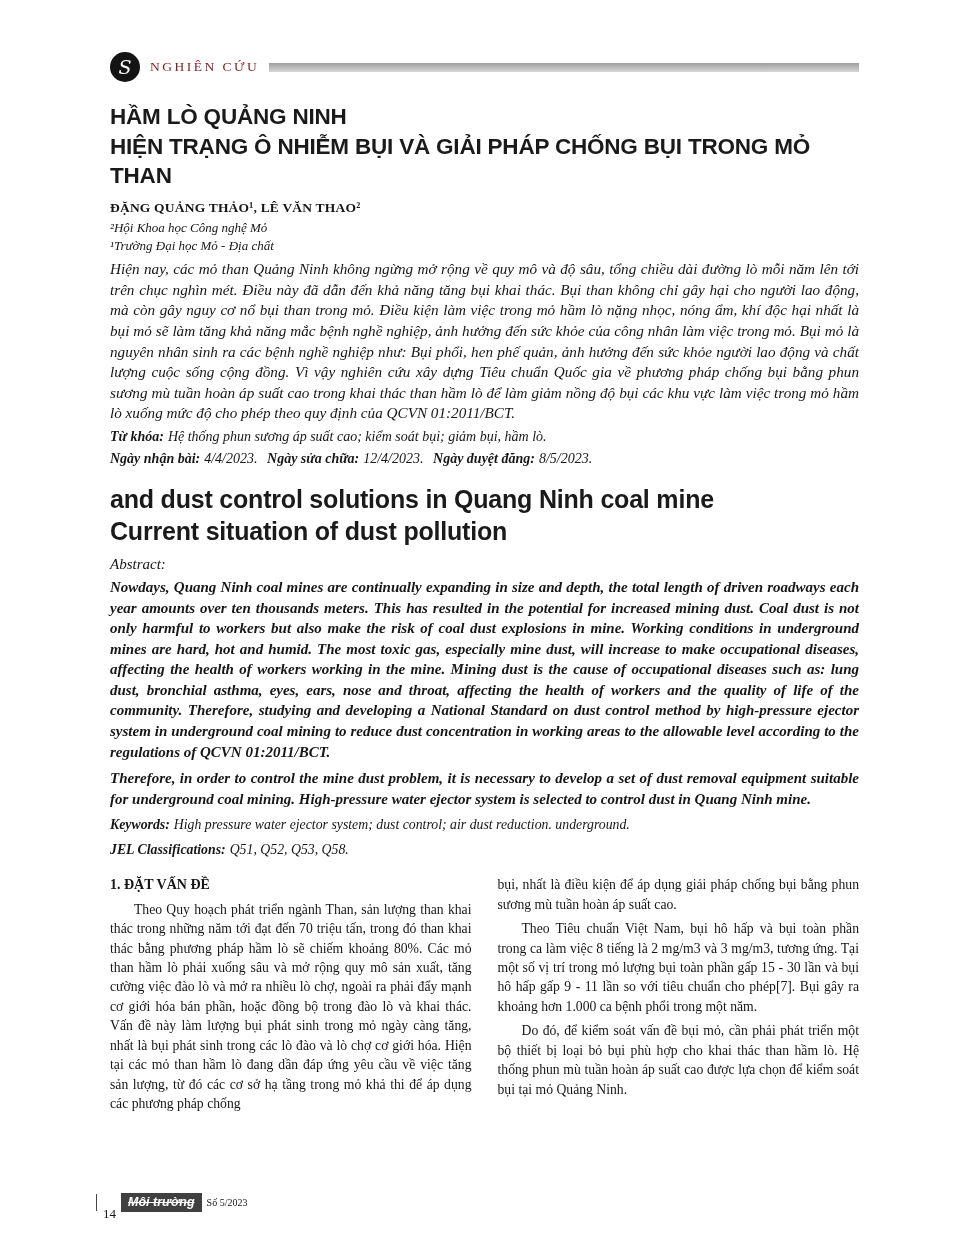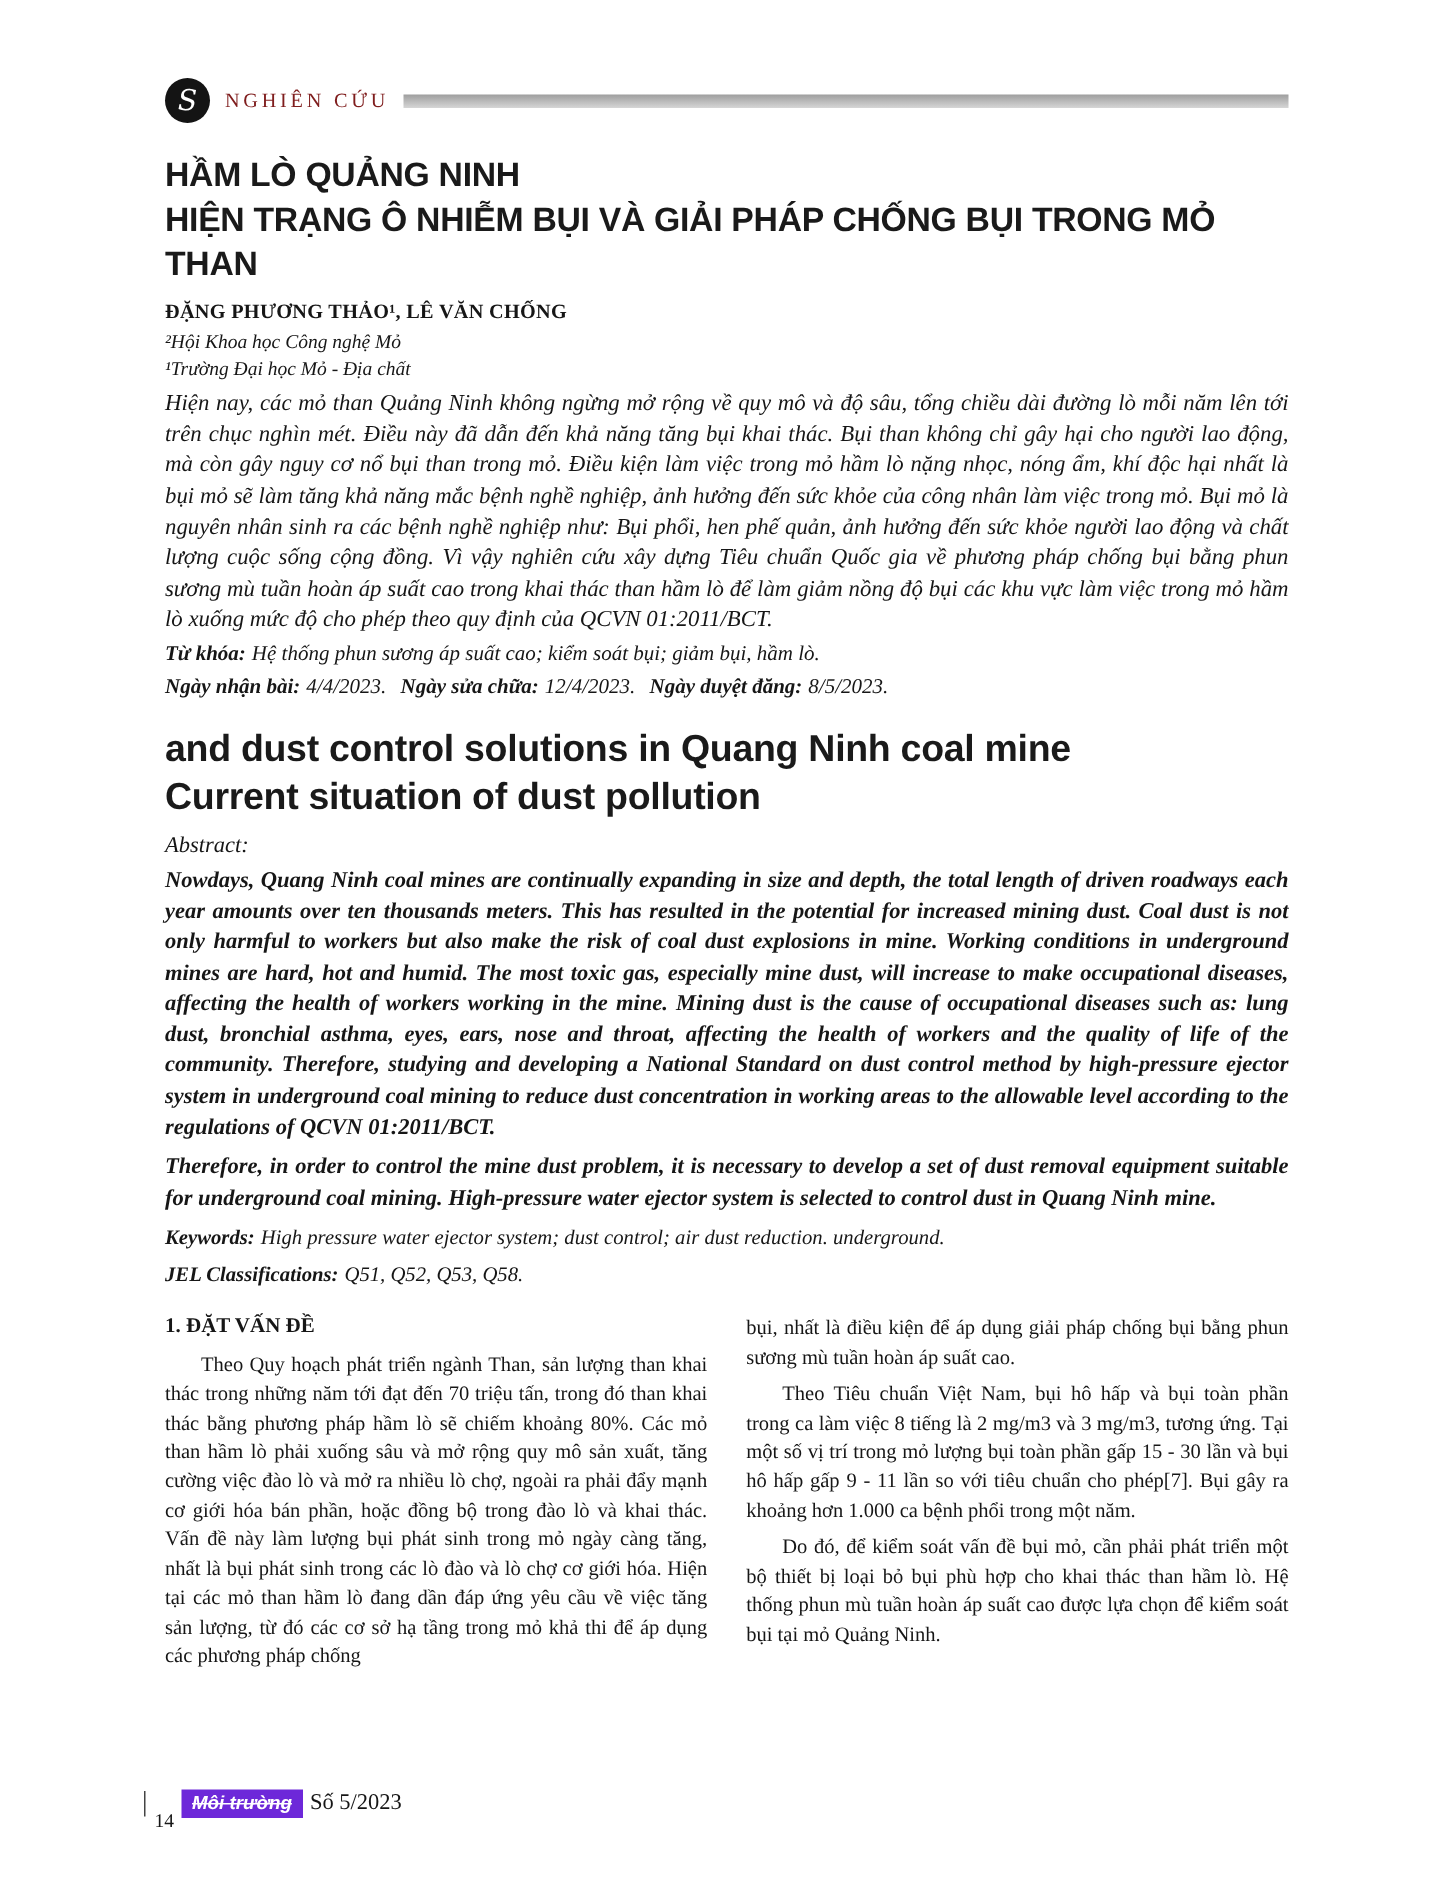--- a/index.html
+++ b/index.html
@@ -80,44 +80,44 @@
   .col p + p { margin-top: 5px; }
   .p-indent { text-indent: 24px; }
   
   .footer {
     position: absolute; left: 96px; bottom: 32px;
     display: flex; align-items: center;
   }
   .footer-rule { width: 1px; height: 17px; background: #444; margin-right: 6px; }
   .page-number { font-size: 13px; margin-right: 5px; margin-top: 24px; }
   .footer-logo {
-    background: #6d28d9; color: #ffffff;
+    background: #404040; color: #ffffff;
     font-family: "Liberation Sans", "DejaVu Sans", sans-serif;
     font-weight: bold; font-style: italic; font-size: 12.5px;
     padding: 2px 7px 3px 7px; text-decoration: line-through;
   }
-  .issue { font-size: 15px; margin-left: 5px; }
+  .issue { font-size: 10px; margin-left: 5px; }
 </style>
 </head>
 <body>
 
 <div class="page">
 
   <div class="header">
     <div class="logo">S</div>
     <div class="section-label">NGHIÊN CỨU</div>
     <div class="header-bar"></div>
   </div>
 
   <h1 class="title-vi">
     <span class="tline">HẦM LÒ QUẢNG NINH</span>
     <span class="tline">HIỆN TRẠNG Ô NHIỄM BỤI VÀ GIẢI PHÁP CHỐNG BỤI TRONG MỎ THAN</span>
   </h1>
 
-  <div class="authors">ĐẶNG PHƯƠNG THẢO¹, LÊ VĂN CHỐNG</div>
+  <div class="authors">ĐẶNG QUẢNG THẢO¹, LÊ VĂN THAO²</div>
   <div class="affiliations">
     <div class="affiliation">²Hội Khoa học Công nghệ Mỏ</div>
     <div class="affiliation">¹Trường Đại học Mỏ - Địa chất</div>
   </div>
 
   <div class="abstract-vi">Hiện nay, các mỏ than Quảng Ninh không ngừng mở rộng về quy mô và độ sâu, tổng chiều dài đường lò mỗi năm lên tới trên chục nghìn mét. Điều này đã dẫn đến khả năng tăng bụi khai thác. Bụi than không chỉ gây hại cho người lao động, mà còn gây nguy cơ nổ bụi than trong mỏ. Điều kiện làm việc trong mỏ hầm lò nặng nhọc, nóng ẩm, khí độc hại nhất là bụi mỏ sẽ làm tăng khả năng mắc bệnh nghề nghiệp, ảnh hưởng đến sức khỏe của công nhân làm việc trong mỏ. Bụi mỏ là nguyên nhân sinh ra các bệnh nghề nghiệp như: Bụi phổi, hen phế quản, ảnh hưởng đến sức khỏe người lao động và chất lượng cuộc sống cộng đồng. Vì vậy nghiên cứu xây dựng Tiêu chuẩn Quốc gia về phương pháp chống bụi bằng phun sương mù tuần hoàn áp suất cao trong khai thác than hầm lò để làm giảm nồng độ bụi các khu vực làm việc trong mỏ hầm lò xuống mức độ cho phép theo quy định của QCVN 01:2011/BCT.</div>
 
   <div class="meta-line">
     <span class="meta-label">Từ khóa:</span><span>Hệ thống phun sương áp suất cao; kiểm soát bụi; giảm bụi, hầm lò.</span>
   </div>

